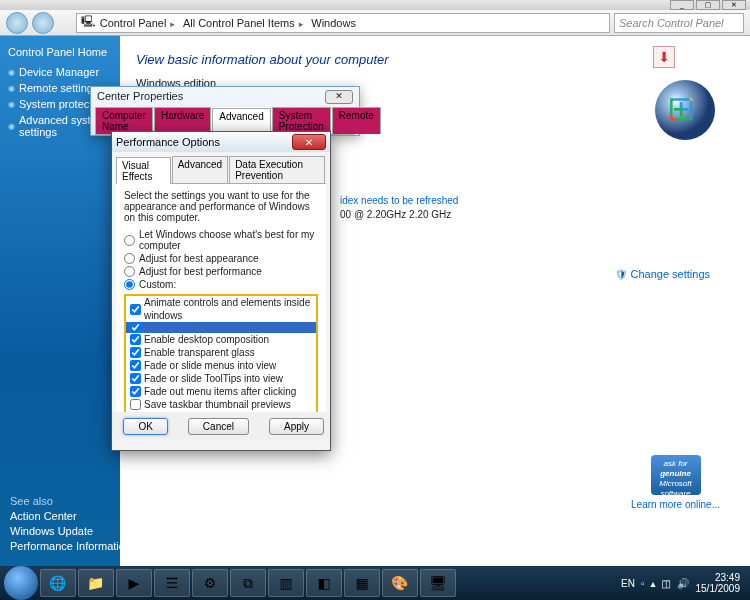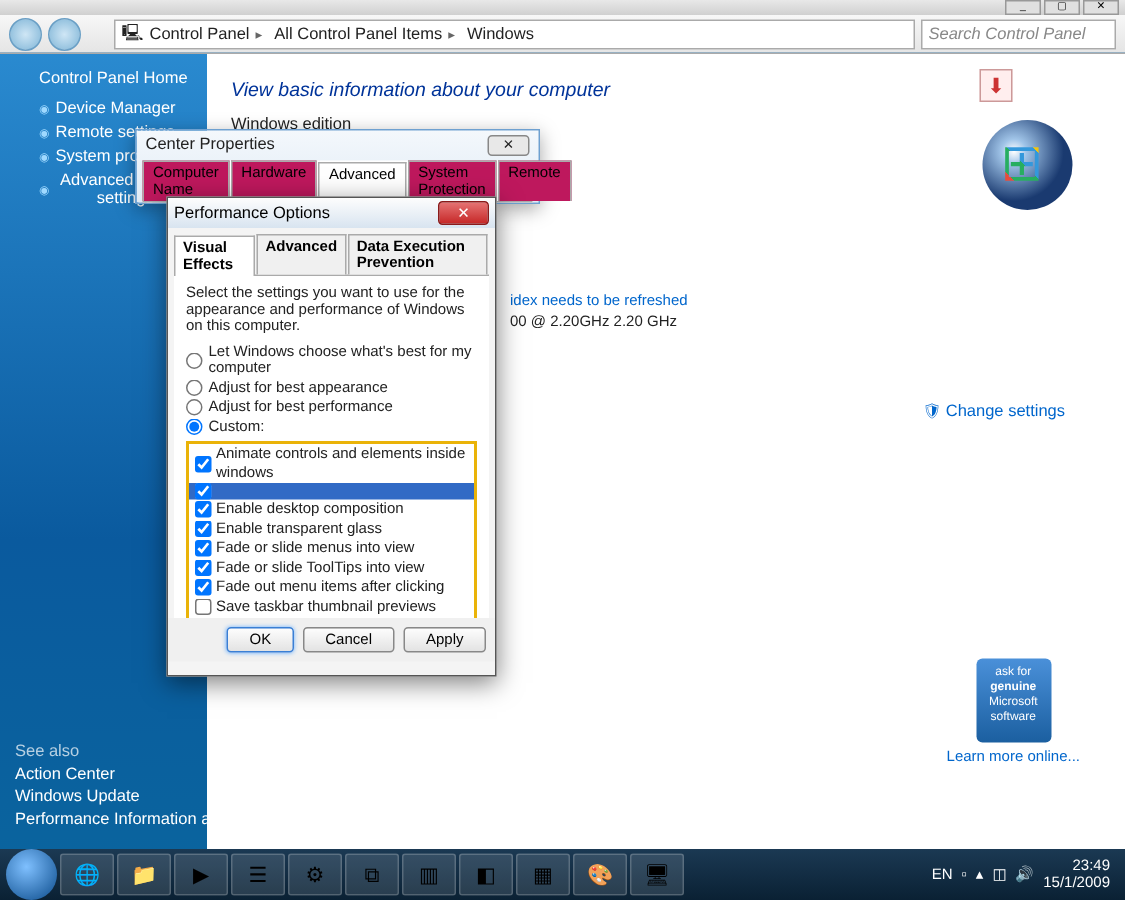--- a/index.html
+++ b/index.html
@@ -9,62 +9,62 @@
 .window { position: absolute; inset: 0; background: linear-gradient(180deg, #2d8fd5, #0a5a9e 60%, #0a659e); }
 .titlebar { height: 10px; background: linear-gradient(#e8e8e8,#d0d0d0); display:flex; justify-content:flex-end; gap:2px; padding:0 4px;}
 .titlebar .btn { width:24px; height:10px; background:#e0e0e0; border:1px solid #999; font-size:7px; line-height:8px; text-align:center;}
 .navbar { height: 26px; background: linear-gradient(#f7f7f7,#e5e5e5); display: flex; align-items: center; font-size: 11px; padding: 0 6px; gap:4px; border-bottom:1px solid #aaa;}
 .navbtn { width:22px; height:22px; border-radius:50%; background:radial-gradient(#cfe6f5,#7eb4d6); border:1px solid #6a9fc5;}
 .navdd { width:14px; height:22px;}
 .breadcrumb { flex:1; background:#fff; border:1px solid #aaa; height:20px; display:flex; align-items:center; padding:0 4px; gap:4px; color:#222;}
 .bc-seg::after { content:"▸"; color:#666; margin:0 4px; font-size:9px;}
 .bc-seg:last-child::after{content:"";}
 .searchbox { width:130px; background:#fff; border:1px solid #aaa; height:20px; display:flex; align-items:center; padding:0 4px; color:#888; font-style:italic;}
-.body { display:flex; height:calc(100% - 70px);padding-left:18px;}
+.body { display:flex; height:calc(100% - 70px);}
 .sidebar { width:120px; padding:10px 8px; color:#fff; font-size:11px;}
 .sidebar .hd { font-weight:400; margin-bottom:8px;}
-.sidelink { display:flex; gap:4px; align-items:center; margin:4px 0; cursor:pointer;text-align:center;}
+.sidelink { display:flex; gap:4px; align-items:center; margin:4px 0; cursor:pointer;}
 .sidelink::before { content:"◉"; font-size:8px; color:#9fd9ff;}
 .main { flex:1; background:#fff; padding:12px 16px; color:#003399; font-size:11px;}
 .main h2 { font-size:13px; font-weight:400; color:#003399; margin:4px 0 10px;font-style:italic;}
 .main .lbl { color:#222;}
 .seeAlso { position:absolute; bottom:45px; left:10px; color:#fff; font-size:11px;}
 .seeAlso div { margin:3px 0;}
 .logo { position:absolute; top:80px; right:35px; width:60px; height:60px; border-radius:50%; background:radial-gradient(circle at 35% 35%, #fff 0%, #a0c4e8 15%, #1a3a70 60%);}
 .logo::after{content:"⊞"; position:absolute; top:8px; left:12px; font-size:34px; background:linear-gradient(45deg,#e74c3c 0 25%,#27ae60 0 50%,#3498db 0 75%,#f1c40f 0); -webkit-background-clip:text; color:transparent;}
 .ratingBox{position:absolute; top:46px; right:75px; width:22px;height:22px;border:1px solid #c99;background:#fee;color:#c33;text-align:center;line-height:20px;font-size:14px;}
 .changeLink{position:absolute; top:268px; right:40px; color:#0066cc; font-size:11px;}
 .changeLink::before{content:"🛡 "; font-size:10px;}
 .genuine { position:absolute; bottom:90px; right:30px; text-align:center; font-size:10px; color:#0066cc;}
-.genuine .badge { width:50px; height:56px; background:linear-gradient(#4a90d9,#1b5fa0); border-radius:4px; color:#fff; font-size:8px; line-height:10px; padding:4px; margin:0 auto 4px;}
+.genuine .badge { width:50px; height:40px; background:linear-gradient(#4a90d9,#1b5fa0); border-radius:4px; color:#fff; font-size:8px; line-height:10px; padding:4px; margin:0 auto 4px;font-style:italic;}
 
 
 .dialog1 { position:absolute; top:86px; left:90px; width:270px; height:50px; background:linear-gradient(#f4f8fc,#e0ebf5); border:1px solid #6ea0d0; box-shadow:0 3px 12px rgba(0,0,0,.35);}
 .dialog1 .dt { font-size:11px; padding:3px 6px; color:#222; display:flex; justify-content:space-between;}
 .dialog1 .dt .cls { width:28px; height:14px; border:1px solid #888; background:#e8e8e8; font-size:9px; text-align:center; border-radius:3px;}
 .tabs { display:flex; font-size:10px; background:#fff; margin:0 4px; border-bottom:1px solid #aaa;}
 .tab { padding:2px 6px; border:1px solid #aaa; border-bottom:none; background:#be185d; margin-right:1px;}
 .tab.active { background:#fff; position:relative; top:1px;}
 
 
 .dialog2 { position:absolute; top:131px; left:111px; width:220px; height:320px; background:#f4f4f4; border:1px solid #555; box-shadow:0 4px 16px rgba(0,0,0,.5);}
 .dialog2 .dt { height:20px; background:linear-gradient(#fdfdfd,#d8e4f0); font-size:11px; padding:2px 4px; display:flex; justify-content:space-between; align-items:center;}
 .dialog2 .closeX { width:34px; height:16px; background:linear-gradient(#e57373,#c62828); color:#fff; text-align:center; border-radius:3px; font-size:10px; line-height:16px; border:1px solid #8b1a1a;}
 .dialog2 .tabs2 { display:flex; font-size:10px; margin:4px 4px 0; border-bottom:1px solid #aaa;}
-.dialog2 .tab2 { padding:2px 5px; border:1px solid #aaa; border-bottom:none; background:#f0f0f0; margin-right:1px; font-size:10px;font-weight:bold;}
+.dialog2 .tab2 { padding:2px 5px; border:1px solid #aaa; border-bottom:none; background:#f0f0f0; margin-right:1px; font-size:10px;}
 .dialog2 .tab2.active { background:#fff; position:relative; top:1px;}
 .dialog2 .content { padding:6px 8px; font-size:10px; color:#222; background:#fff; margin:0 4px; height:228px; overflow:hidden;}
 .desc { font-size:10px; line-height:11px; margin-bottom:6px;}
 .radio { display:flex; align-items:center; gap:4px; margin:2px 0;}
 .radio input { margin:0; width:11px; height:11px;}
 .checklist { border:2px solid #eab308; height:166px; overflow-y:auto; background:#fff; margin-top:4px;}
 .checklist .opt { display:flex; align-items:center; gap:3px; padding:0 4px; font-size:10px; line-height:13px;}
 .checklist .opt.sel { background:#316ac5; color:#fff;}
 .checklist input { width:11px; height:11px; margin:0;}
-.dlgBtns { display:flex; gap:6px; justify-content:flex-end; padding:6px; background:#f0f0f0;}
+.dlgBtns { display:flex; gap:20px; justify-content:flex-end; padding:6px; background:#f0f0f0;}
 .dlgBtns button { font-size:10px; padding:2px 14px; border:1px solid #888; background:linear-gradient(#fdfdfd,#e3e3e3); border-radius:3px;}
 .dlgBtns button.default { border:1px solid #3a7fd5; box-shadow:0 0 3px #6ab0ff;}
 
 
 .peek { position:absolute; top:195px; left:340px; font-size:10px; color:#0066cc;}
 .peek2 { position:absolute; top:209px; left:340px; font-size:10px; color:#222;}
 
 
 .taskbar { position:absolute; bottom:0; left:0; right:0; height:34px; background:linear-gradient(rgba(30,50,70,.85),rgba(10,25,40,.9)); display:flex; align-items:center; padding:0 4px; gap:2px;}
 .orb { width:34px; height:34px; border-radius:50%; background:radial-gradient(circle at 40% 35%,#7fc0ff,#0a4a8a);}

